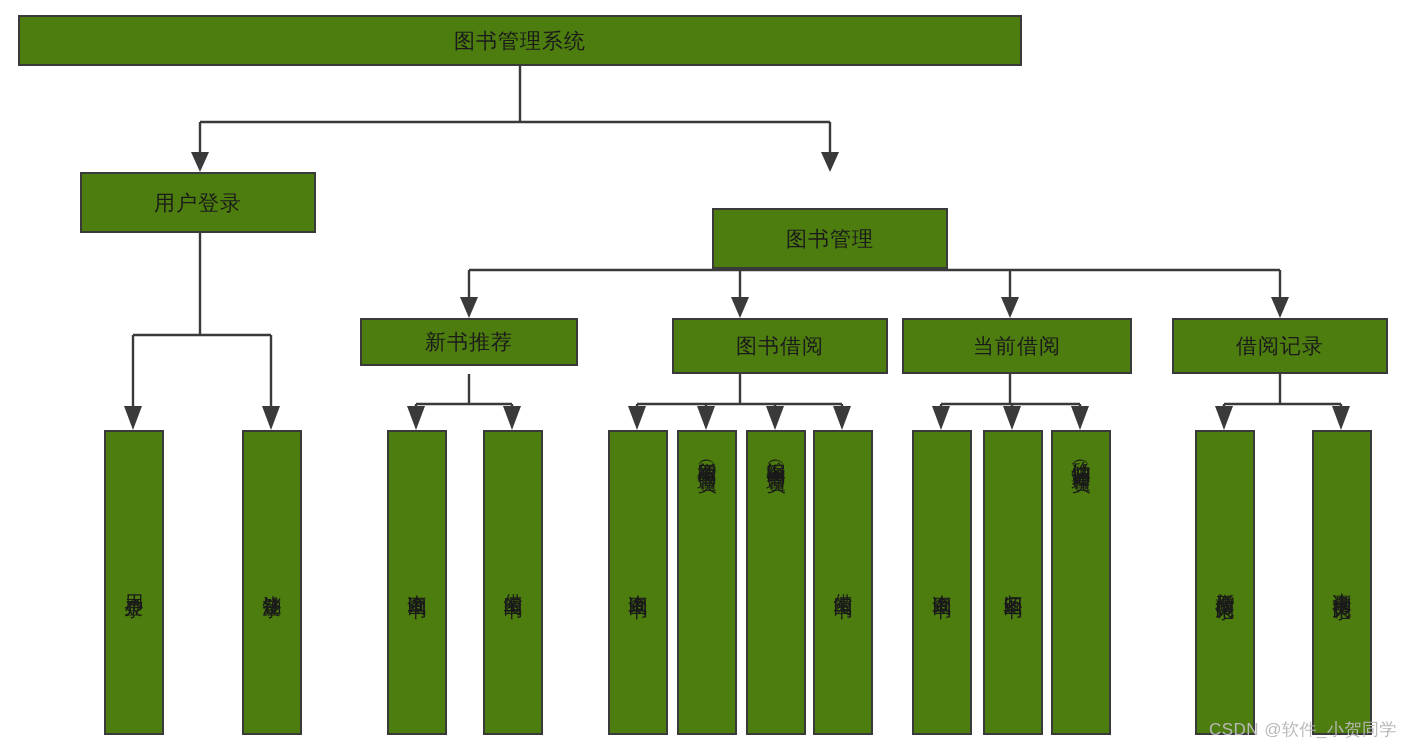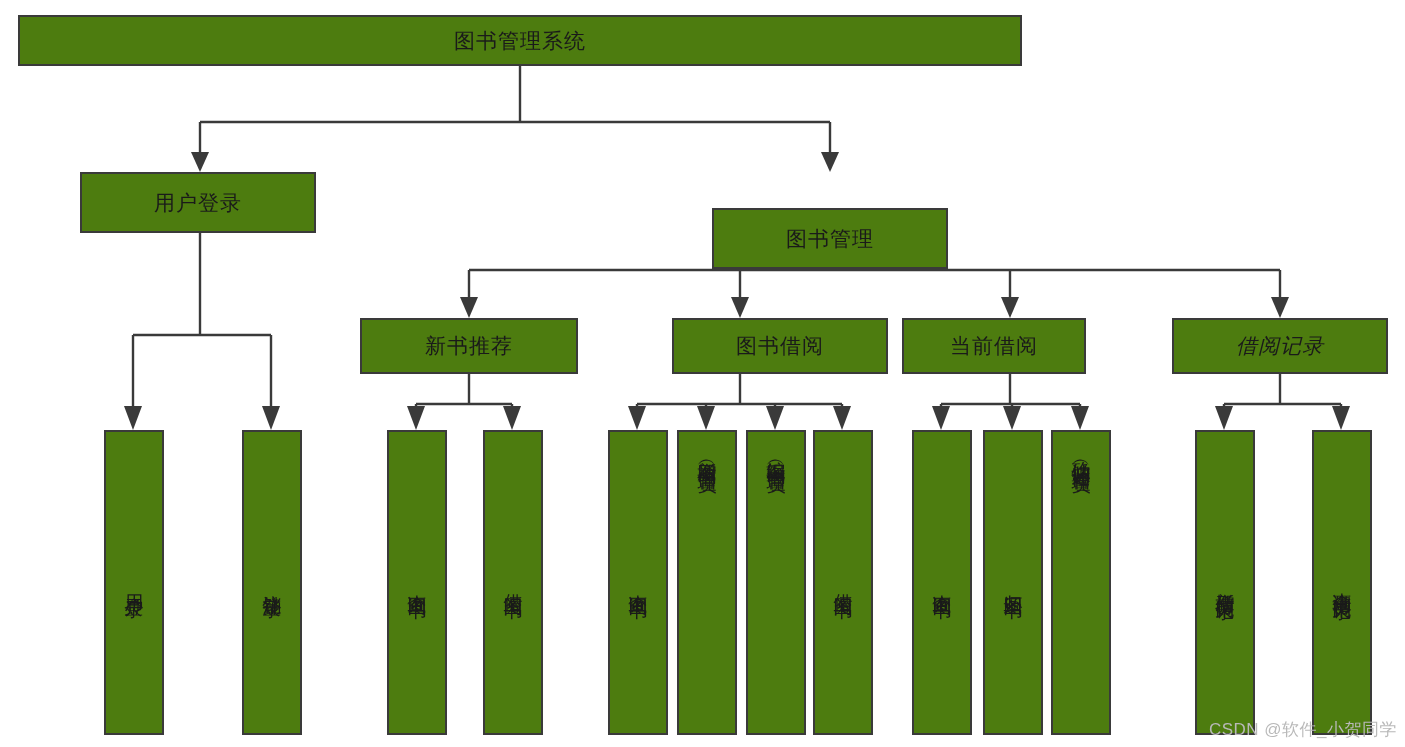--- a/index.html
+++ b/index.html
@@ -132,27 +132,27 @@
     <line x1="1341" y1="404" x2="1341" y2="412"></line>
     <polygon points="1332,406 1350,406 1341,430"></polygon>
   </svg>
 
   <div class="node horiz" style="left:18px;top:15px;width:1004px;height:51px;">图书管理系统</div>
 
   <div class="node horiz" style="left:80px;top:172px;width:236px;height:61px;">用户登录</div>
 
   <div class="node horiz" style="left:712px;top:172px;width:236px;height:61px;margin-top:36px;">图书管理</div>
 
-  <div class="node horiz" style="left:360px;top:318px;width:218px;height:56px;">新书推荐</div>
+  <div class="node horiz" style="left:360px;top:318px;width:218px;height:48px;">新书推荐</div>
 
   <div class="node horiz" style="left:632px;top:318px;width:216px;height:56px;margin-left:40px;">图书借阅</div>
 
-  <div class="node horiz" style="left:902px;top:318px;width:184px;height:56px;">当前借阅</div>
+  <div class="node horiz" style="left:902px;top:318px;width:230px;height:56px;">当前借阅</div>
 
-  <div class="node horiz" style="left:1172px;top:318px;width:216px;height:56px;font-style:italic;">借阅记录</div>
+  <div class="node horiz" style="left:1172px;top:318px;width:216px;height:56px;">借阅记录</div>
 
   <div class="node vert mid" style="left:104px;top:430px;width:60px;height:305px;">用户登录</div>
 
   <div class="node vert mid" style="left:242px;top:430px;width:60px;height:305px;">注销登录</div>
 
   <div class="node vert mid" style="left:387px;top:430px;width:60px;height:305px;">查询图书</div>
 
   <div class="node vert mid" style="left:483px;top:430px;width:60px;height:305px;">借阅图书</div>
 
   <div class="node vert mid" style="left:608px;top:430px;width:60px;height:305px;">查询图书</div>

